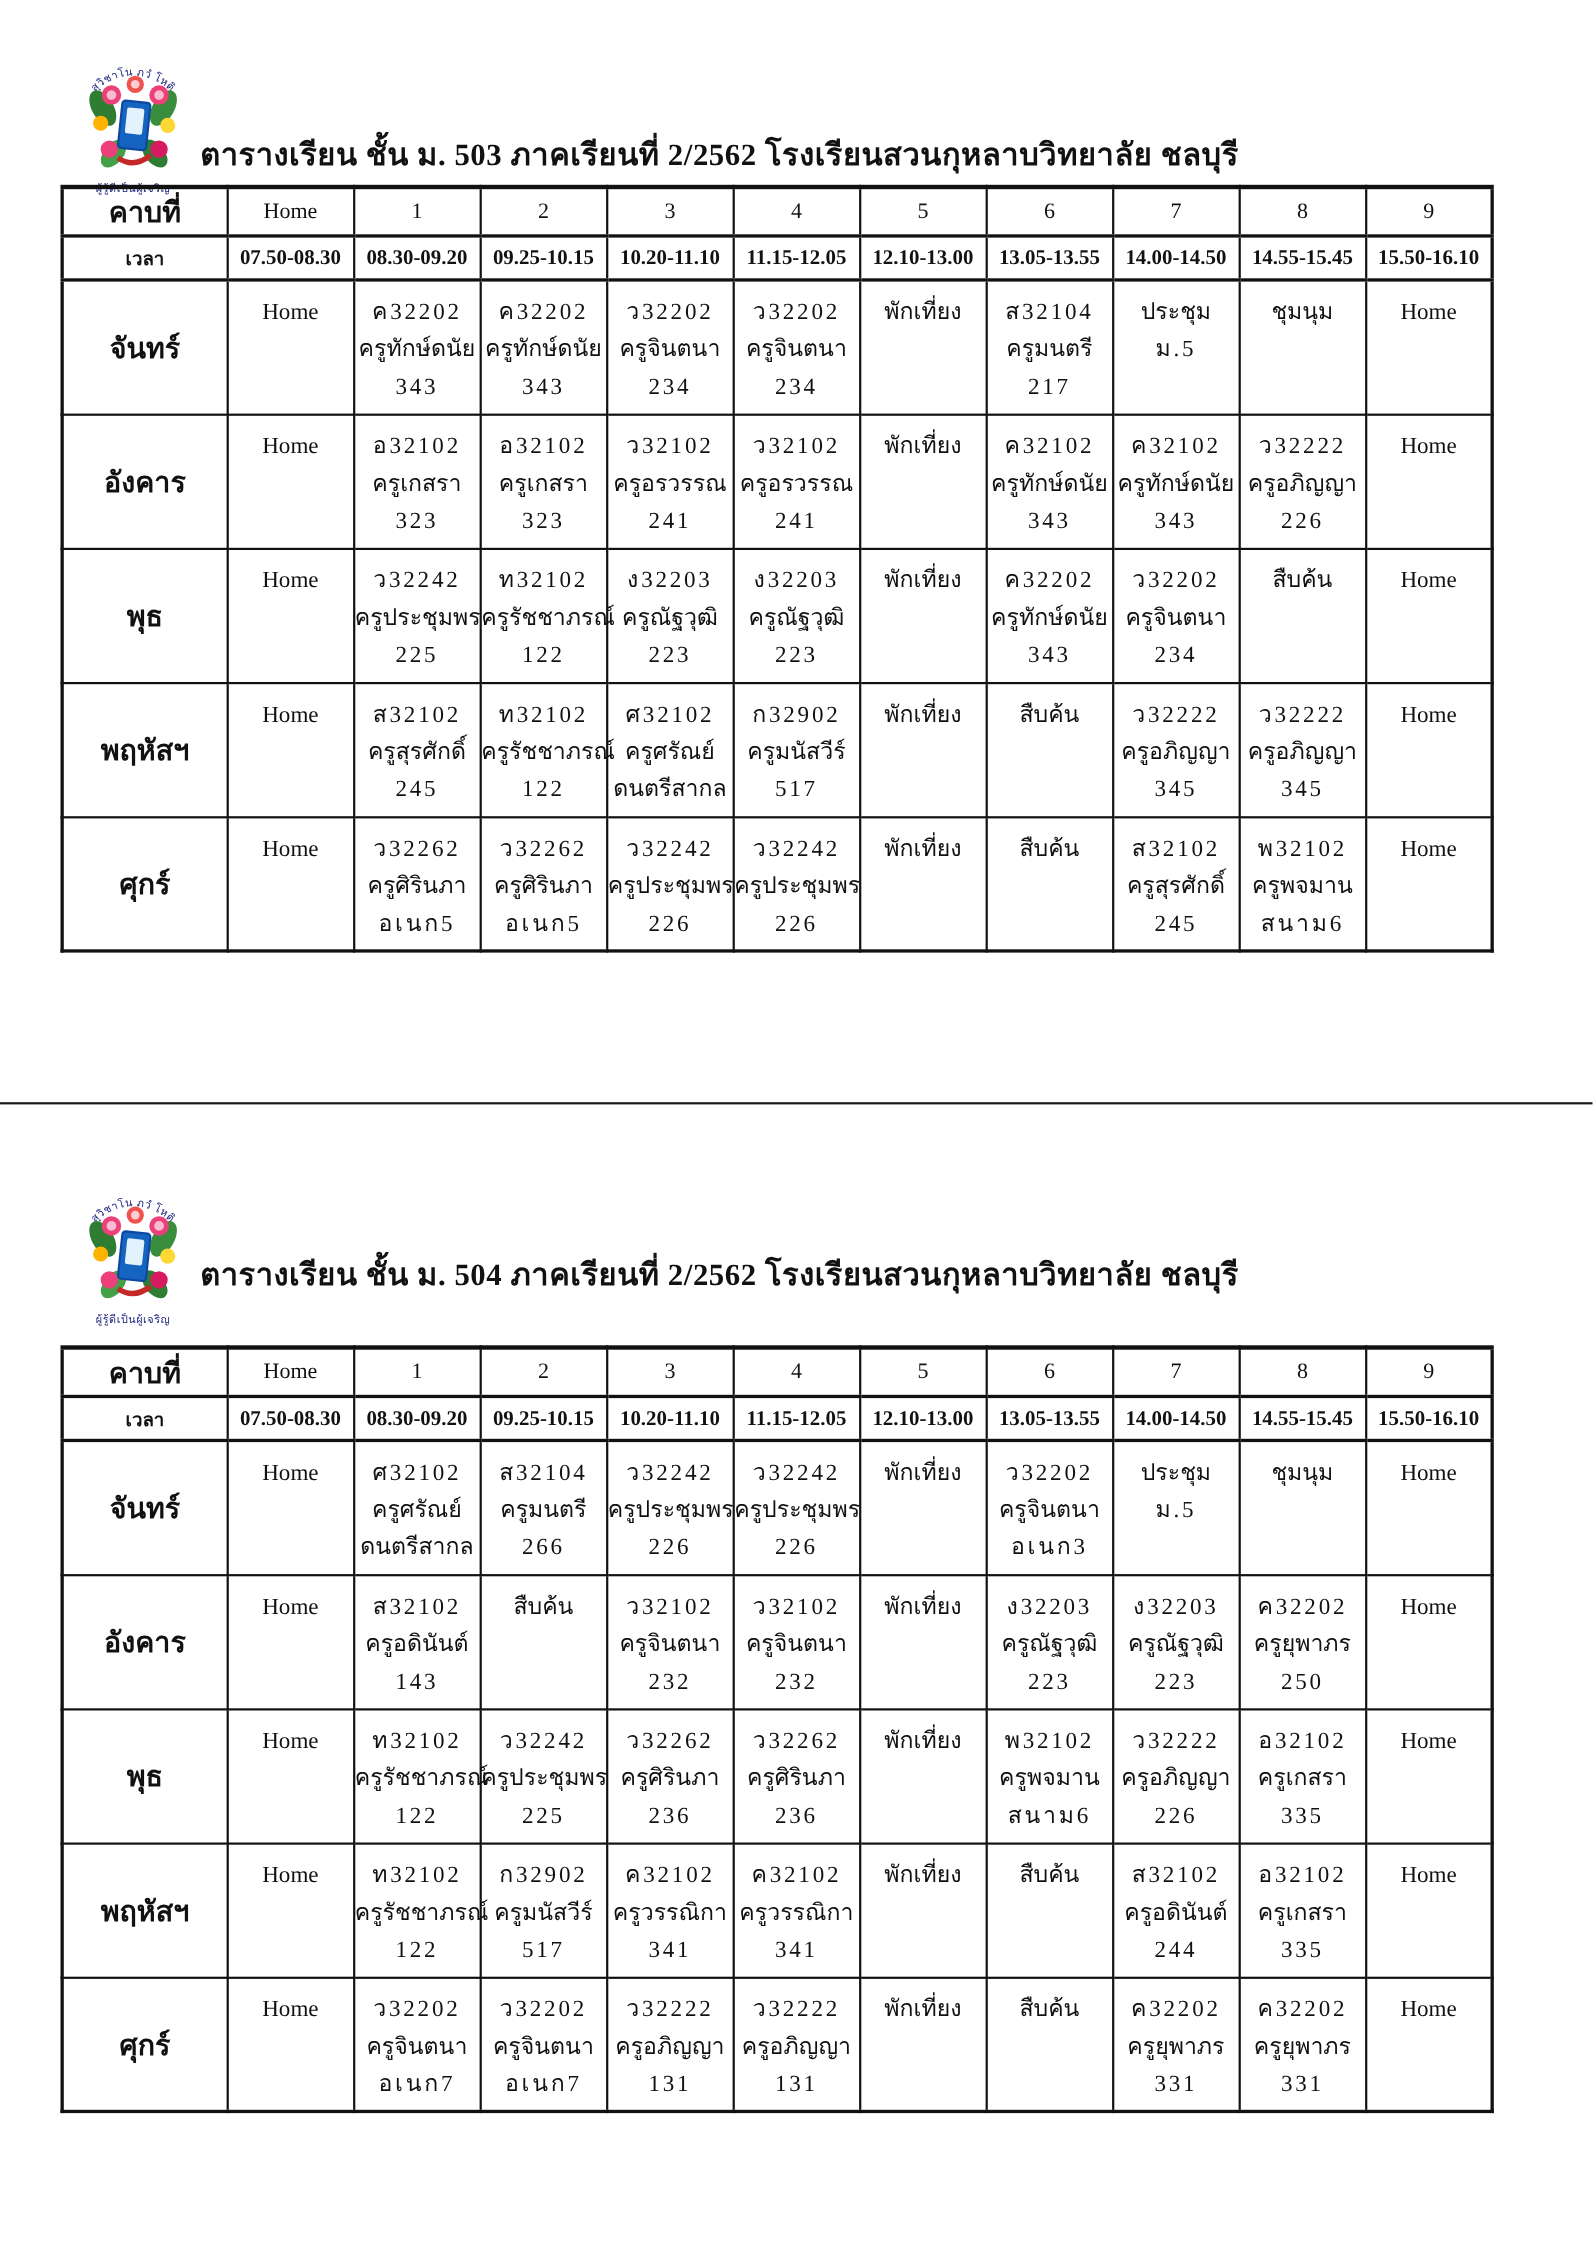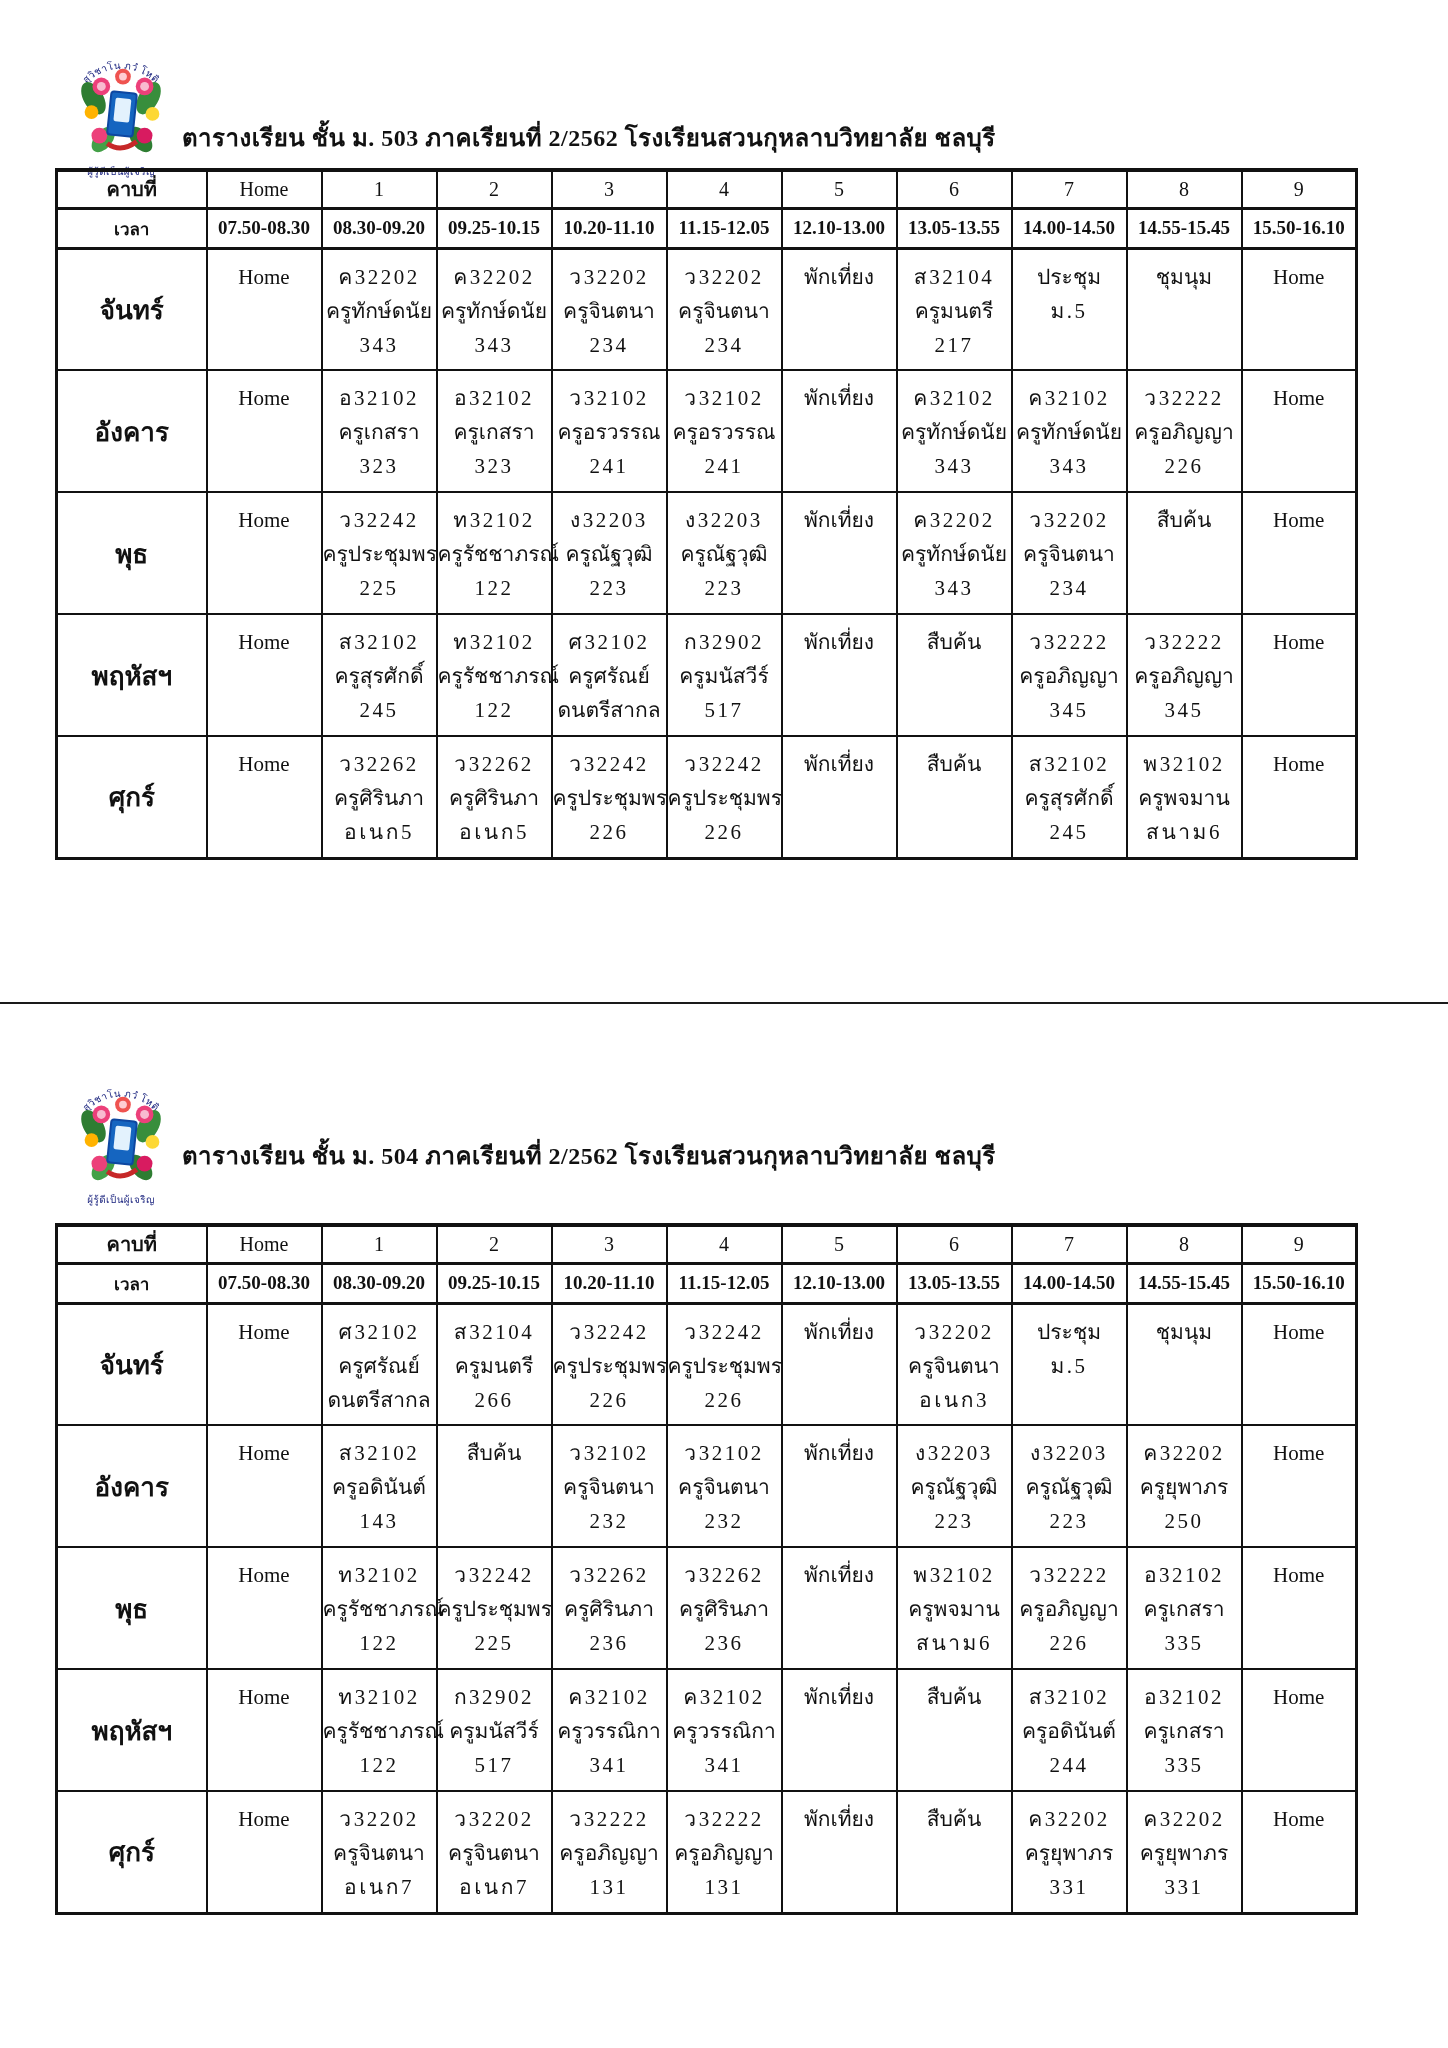--- a/index.html
+++ b/index.html
@@ -6,35 +6,35 @@
   .page{
     position:relative;width:1448px;height:2048px;background:#ffffff;
     font-family:"Liberation Serif","DejaVu Serif",serif;color:#111111;overflow:hidden;
   }
   .tt-block{position:absolute;left:0;width:1448px;height:930px;}
   .tt-block.first{top:40px;}
   .tt-block.second{top:1068px;}
   .logo{position:absolute;left:62px;top:6px;}
   .motto{font-size:10px;fill:#1a237e;letter-spacing:0.5px;font-family:"Liberation Serif","DejaVu Serif",serif;}
   .tt-title{
-    position:absolute;left:182px;top:78px;font-size:24px;font-weight:600;
+    position:absolute;left:182px;top:78px;font-size:28px;font-weight:600;
     letter-spacing:0.5px;white-space:nowrap;
   }
   .tt-block.second .tt-title{top:68px;}
   table.timetable{
     position:absolute;left:55px;top:128px;width:1300px;
     border-collapse:collapse;table-layout:fixed;
     border:3px solid #111111;border-top:4px solid #111111;
   }
   .tt-block.second table.timetable{top:155px;}
   .timetable th,.timetable td{border:2px solid #111111;text-align:center;padding:0;}
   tr.periods-row{height:38px;}
   tr.times-row{height:40px;}
   tr.periods-row th,tr.times-row th,tr.times-row td{border-bottom:3px solid #111111;}
-  .plabel{font-size:20px;font-weight:bold;}
+  .plabel{font-size:26px;font-weight:bold;}
   .pcell{font-size:20px;font-weight:normal;}
   .tlabel{font-size:17px;font-weight:bold;}
   .tcell{font-size:19px;font-weight:bold;}
   tbody tr.day-row{height:122px;}
   .daylabel{font-size:26px;font-weight:bold;vertical-align:middle;}
   td.lesson{vertical-align:top;padding-top:10px;}
   .ln{line-height:34px;font-size:21px;white-space:nowrap;}
   .ln.spaced{letter-spacing:2.5px;}
   .divider{position:absolute;left:0;top:1002px;width:1448px;height:2px;background:#1a1a1a;}
 </style>

